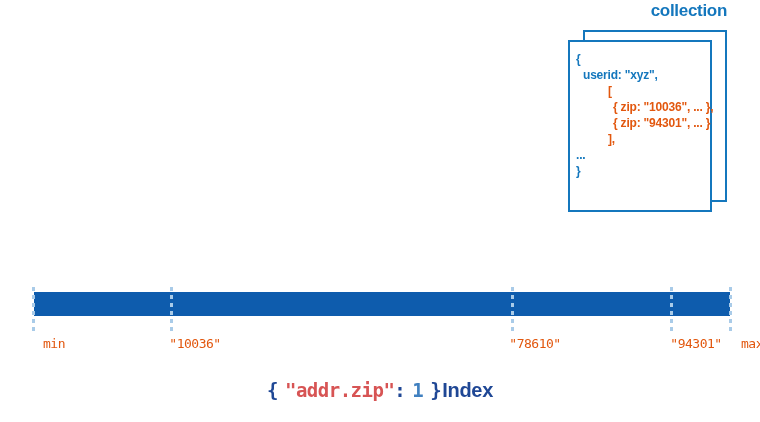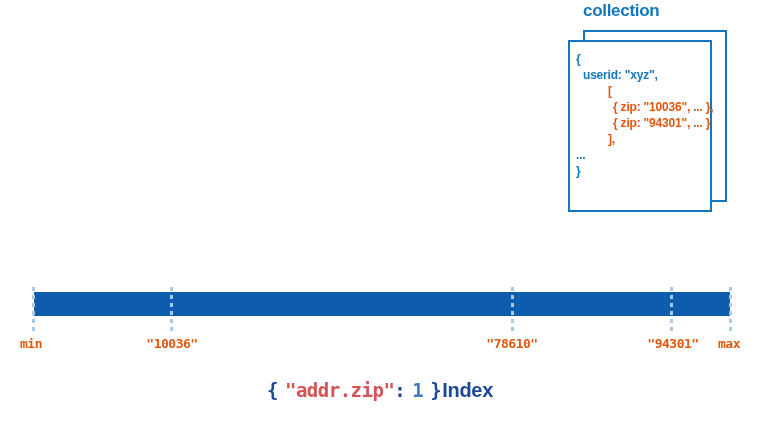--- a/index.html
+++ b/index.html
@@ -6,21 +6,21 @@
   html,body { background:#fff; }
   .stage {
     position:relative; width:760px; height:422px; background:#fff;
     overflow:hidden; font-family:"Liberation Sans", sans-serif;
     --blue:#1477bd; --bar-blue:#0e5cad; --tick:#a9cbe8; --orange:#e2570e;
     --caption-navy:#1f4795; --caption-red:#d75454; --value-blue:#4080c0;
   }
 
   
   .collection-title {
-    position:absolute; left:583px; top:1px; width:144px; text-align:left;
+    position:absolute; left:583px; top:1px; width:144px; text-align:right;
     font-size:17px; font-weight:bold; color:var(--blue); letter-spacing:-0.3px;
   }
   .card { position:absolute; width:144px; height:172px; background:#fff;
           border:2.5px solid var(--blue); }
   .card.back  { left:583px; top:30px; }
   .card.front { left:568px; top:40px; z-index:2; }
   .doc { padding:9px 0 0 6px; font-size:12px; font-weight:600;
          line-height:16px; letter-spacing:-0.2px; white-space:nowrap; }
   .doc .line.blue   { color:var(--blue); }
   .doc .line.orange { color:var(--orange); }
@@ -31,22 +31,22 @@
 
   
   .bar { position:absolute; left:34px; top:292px; width:696px; height:24px;
          background:var(--bar-blue); z-index:1; }
   .tick {
     position:absolute; top:287px; height:46px; width:3px; z-index:3;
     background:repeating-linear-gradient(to bottom, var(--tick) 0 4.5px, transparent 4.5px 8px);
   }
   .tick-label {
     position:absolute; top:336px; transform:translateX(-50%);
-    font-family:"DejaVu Sans Mono", monospace; font-weight:bold;
-    font-size:13px; color:var(--orange); white-space:nowrap; letter-spacing:-0.5px;
+    font-family:"DejaVu Sans Mono", monospace; font-weight:normal;
+    font-size:13px; color:var(--orange); white-space:nowrap; letter-spacing:-0.5px;margin-left:23px;
   }
 
   
   .caption {
     position:absolute; left:0; top:379px; width:760px; text-align:center;
     font-family:"DejaVu Sans Mono", monospace; font-weight:bold; font-size:19px;
     letter-spacing:-0.5px; white-space:nowrap;
   }
   .caption .navy { color:var(--caption-navy); }
   .caption .red  { color:var(--caption-red); }

